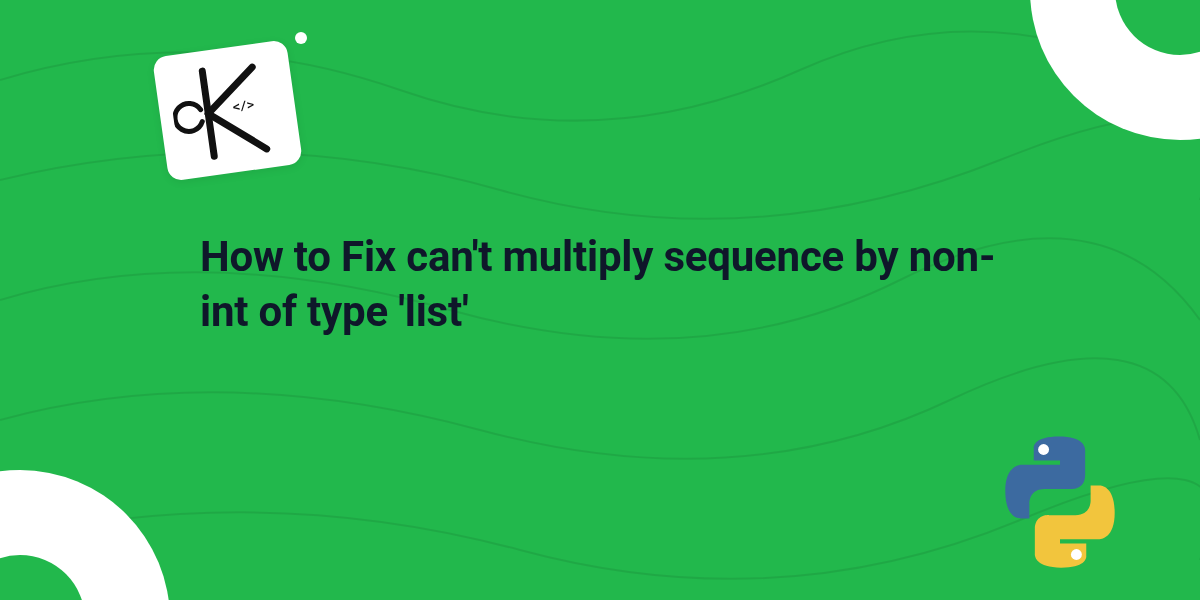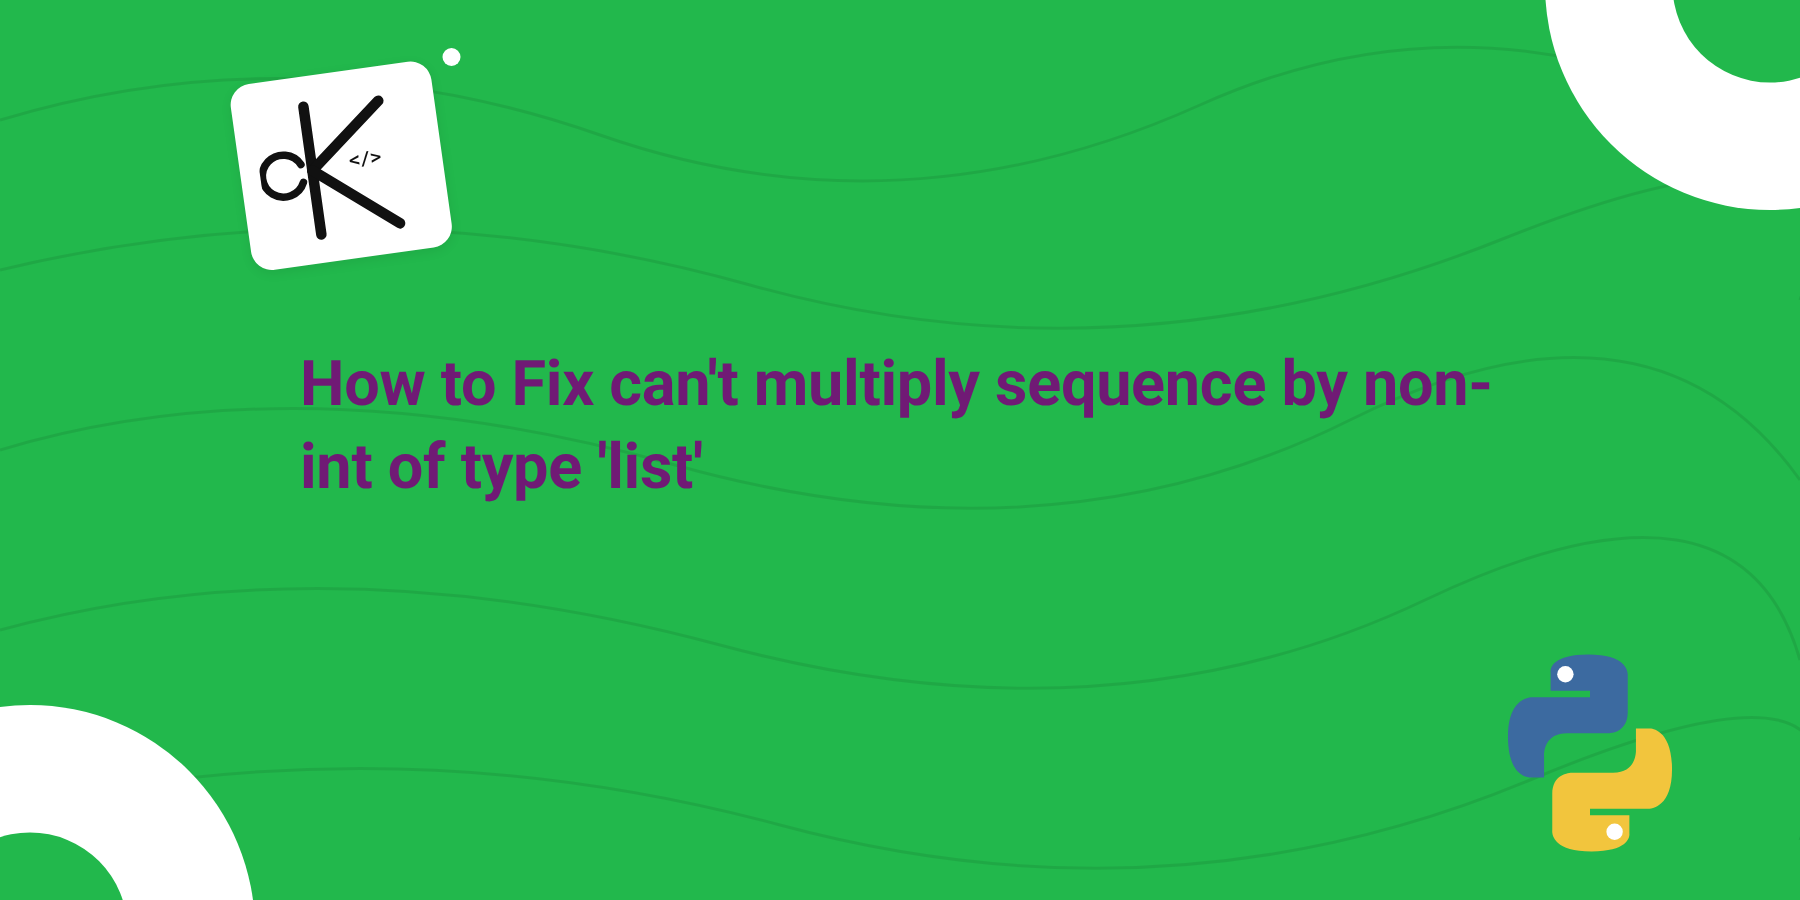--- a/index.html
+++ b/index.html
@@ -83,21 +83,21 @@
     background: #fff;
     border-radius: 50%;
   }
 
   
   .title {
     position: absolute;
     top: 230px;
     left: 200px;
     right: 180px;
-    color: #701a75;
+    color: #0f172a;
     font-size: 42px;
     font-weight: 700;
     line-height: 1.3;
     letter-spacing: -0.2px;
   }
 
   
   .python-logo {
     position: absolute;
     bottom: 28px;

